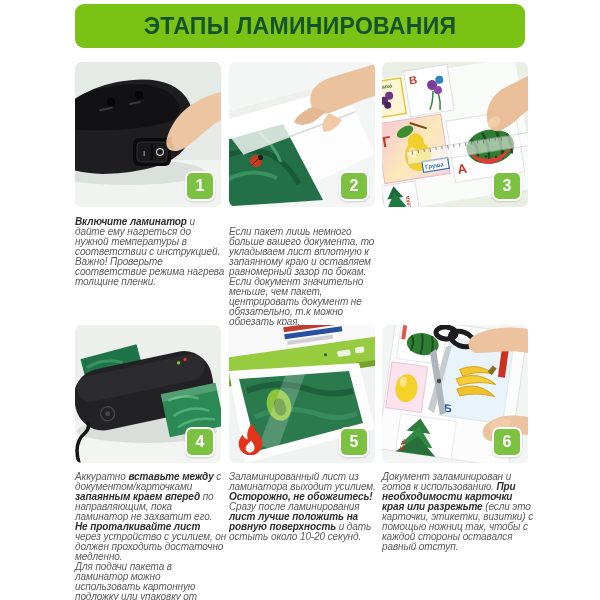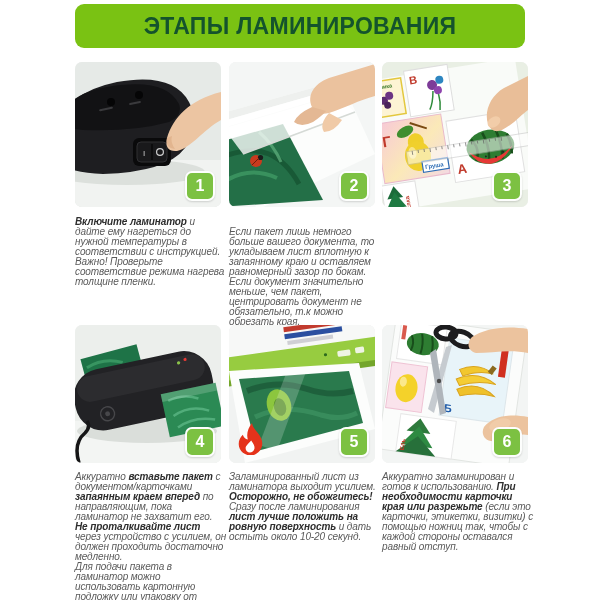--- a/index.html
+++ b/index.html
@@ -215,21 +215,21 @@
       </g>
       <g transform="rotate(-12 73 72)">
         <rect x="86" y="72" width="56" height="44" fill="#2B8A54"></rect>
         <path d="M92 80 Q108 76 122 84 M94 96 Q112 88 130 98 M96 108 Q114 100 134 108" stroke="#58B381" stroke-width="2.5" fill="none" opacity="0.85"></path>
         <polygon points="86,72 142,72 142,80 86,80" fill="#FFFFFF" opacity="0.18"></polygon>
       </g>
       <path d="M4 138 Q-2 118 10 108 Q16 102 12 96" stroke="#161617" stroke-width="3.5" fill="none"></path>
     </svg>
     <span class="badge">4</span>
   </figure>
-  <p class="desc"><span>Аккуратно </span><b>вставьте пакет</b><span> с документом/карточками </span><b>запаянным краем вперед</b><span> по направляющим, пока ламинатор не захватит его. </span><b>Не проталкивайте лист</b><span> через устройство с усилием, он должен проходить достаточно медленно.
+  <p class="desc"><span>Аккуратно </span><b>вставьте между</b><span> с документом/карточками </span><b>запаянным краем вперед</b><span> по направляющим, пока ламинатор не захватит его. </span><b>Не проталкивайте лист</b><span> через устройство с усилием, он должен проходить достаточно медленно.
 Для подачи пакета в ламинатор можно использовать картонную подложку или упаковку от пленок для ламинирования, разместив пакет на коробке, немного сместив его вперед и поддерживать коробку/подложку до тех пор пока пакет не пройдет через ламинатор.</span></p>
 </section>
 
 <section class="cell c2 r2">
   <figure class="photo" aria-label="Горячий заламинированный лист выходит из ламинатора">
     <svg class="illus" viewBox="0 0 146 138">
       <rect width="146" height="138" fill="#F1F3F2"></rect>
       <g transform="rotate(-8 73 28)">
         <rect x="-14" y="-24" width="180" height="48" fill="#F7F8F7"></rect>
         <rect x="58" y="0" width="52" height="5" fill="#C23B2E"></rect>
@@ -305,14 +305,14 @@
         </g>
       </g>
       <g>
         <path d="M146 4 C122 0 102 4 90 12 C84 18 86 26 94 28 C110 28 128 24 146 28 Z" fill="#ECC39E"></path>
         <path d="M146 92 C126 88 110 92 102 102 C98 110 104 118 114 116 C126 112 138 108 146 110 Z" fill="#ECC39E"></path>
         <ellipse cx="118" cy="100" rx="11" ry="6" fill="#F1CCA9" transform="rotate(-18 118 100)"></ellipse>
       </g>
     </svg>
     <span class="badge">6</span>
   </figure>
-  <p class="desc"><span>Аккуратно заламинирован и готов к использованию. </span><b>При необходимости карточки края или разрежьте</b><span> (если это карточки, этикетки, визитки) с помощью ножниц так, чтобы с каждой стороны оставался равный отступ.</span></p>
+  <p class="desc"><span>Документ заламинирован и готов к использованию. </span><b>При необходимости карточки края или разрежьте</b><span> (если это карточки, этикетки, визитки) с помощью ножниц так, чтобы с каждой стороны оставался равный отступ.</span></p>
 </section>
 
 </body></html>

